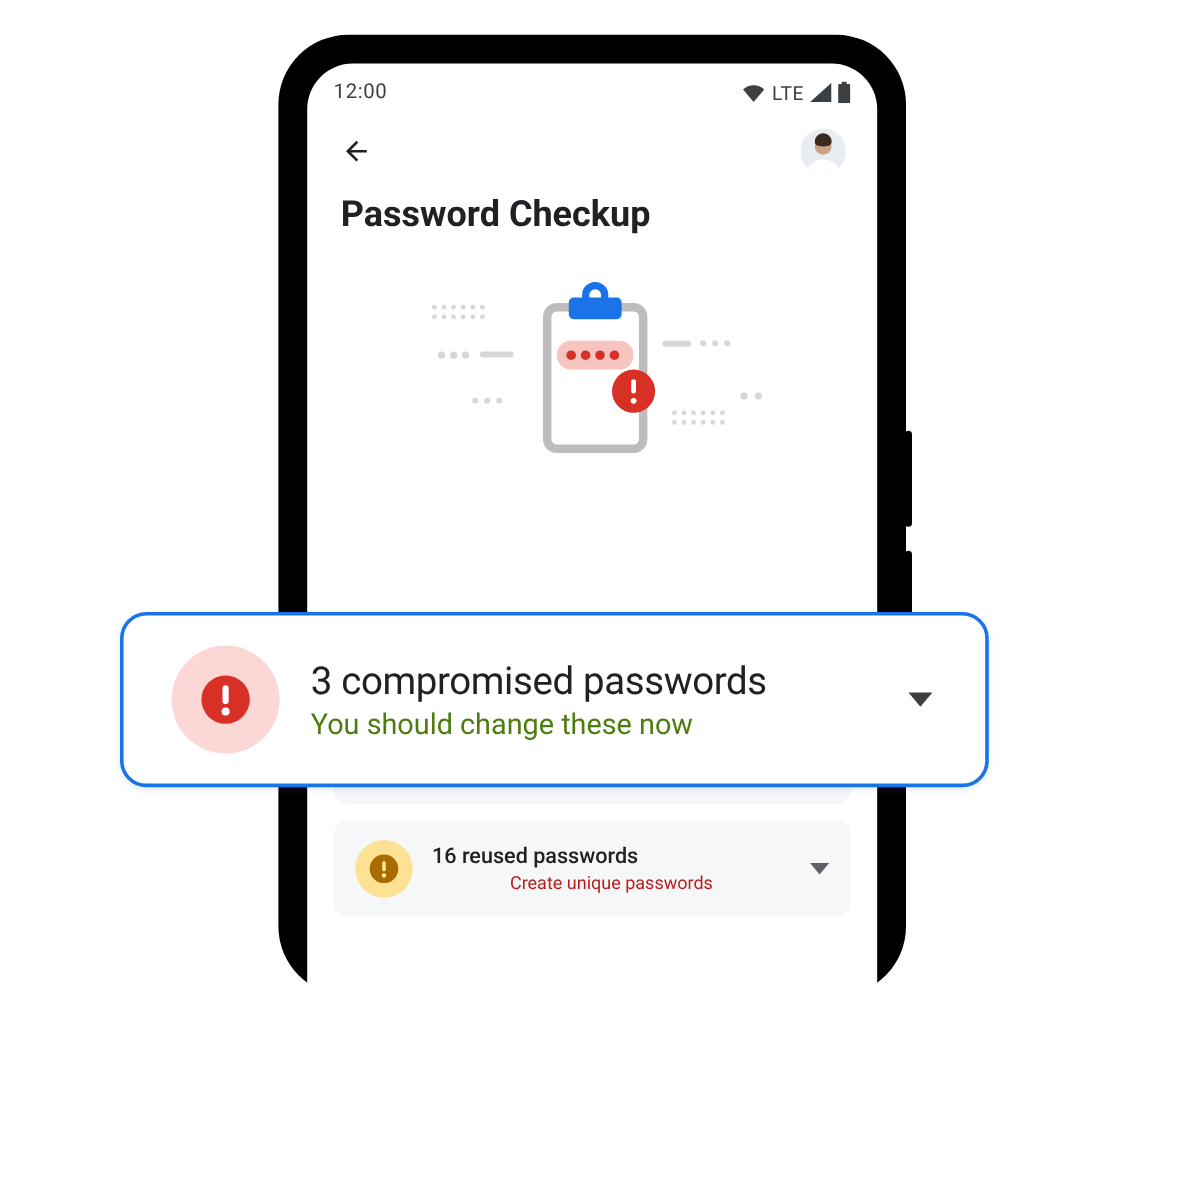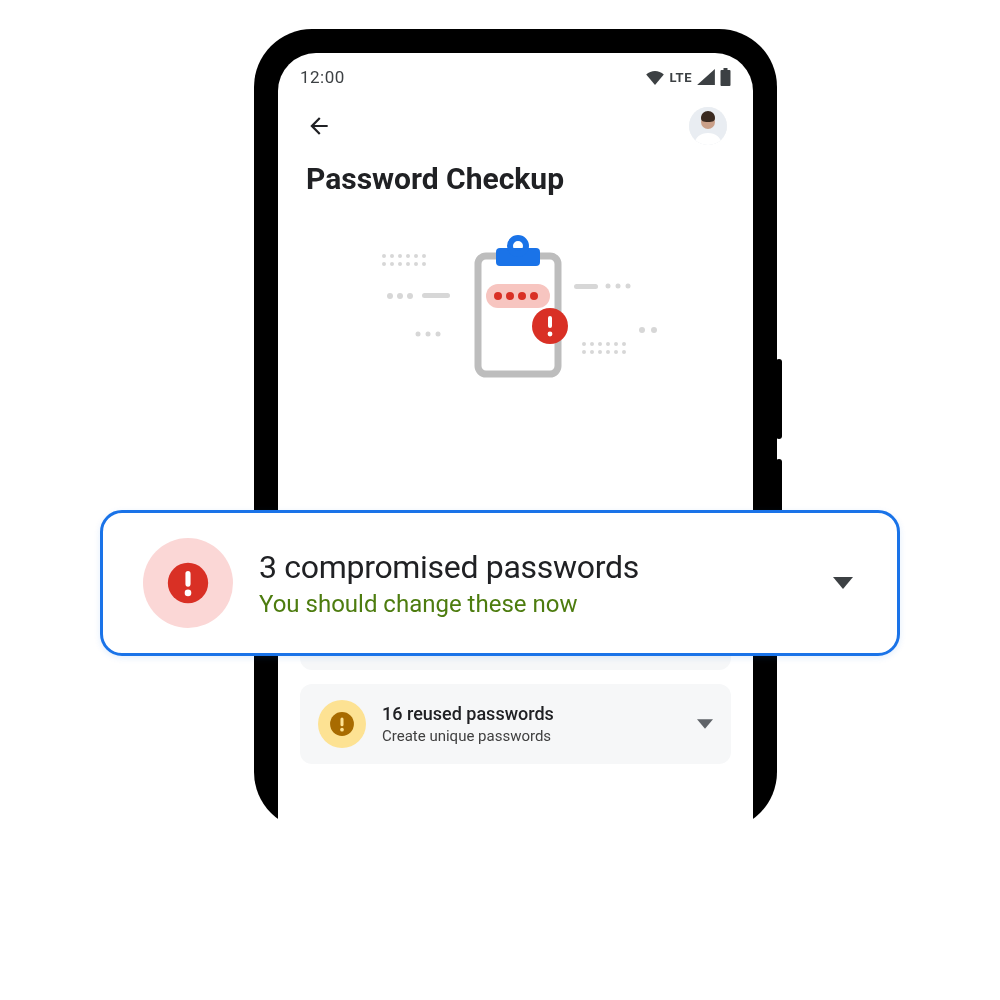--- a/index.html
+++ b/index.html
@@ -9,21 +9,21 @@
     height: 1000px;
     background: #ffffff;
     font-family: -apple-system, BlinkMacSystemFont, "Segoe UI", Roboto, "Helvetica Neue", Arial, sans-serif;
     position: relative;
     overflow: hidden;
   }
 
   
   .phone {
     position: absolute;
-    left: 254px;
+    left: 232px;
     top: 29px;
     width: 523px;
     height: 801px; 
     background: #000;
     border-radius: 58px;
     box-sizing: border-box;
   }
   .phone .screen {
     position: absolute;
     left: 24px;
@@ -47,21 +47,21 @@
     display: flex;
     align-items: center;
     justify-content: space-between;
     padding: 14px 22px 6px 22px;
     font-size: 17px;
     color: #3c4043;
   }
   .statusbar .time { font-weight: 400; letter-spacing: 0.5px; }
   .status-icons { display: flex; align-items: center; gap: 5px; }
   .status-icons svg { display: block; }
-  .lte { font-size: 13px; font-weight: 700; letter-spacing: 0.5px; color:#3c4043; }
+  .lte { font-size: 16px; font-weight: 400; letter-spacing: 0.5px; color:#3c4043; }
 
   
   .appbar {
     display: flex;
     align-items: center;
     justify-content: space-between;
     padding: 14px 26px 6px 24px;
   }
   .back-btn {
     width: 34px; height: 34px;
@@ -107,29 +107,29 @@
     cursor: pointer;
   }
   .card .icon-wrap {
     width: 48px; height: 48px; border-radius:50%;
     display:flex; align-items:center; justify-content:center;
     flex-shrink:0;
   }
   .card .icon-wrap.warn { background:#fde293; }
   .card .txt { flex:1; min-width:0; }
   .card .t1 { font-size: 18px; color:#202124; font-weight:500; line-height:1.25; }
-  .card .t2 { font-size: 15px; color:#404040; margin-top:2px; }
+  .card .t2 { font-size: 15px; color:#b91c1c; margin-top:2px;text-align:center; }
   .card .chev { color:#5f6368; }
 
   
   .callout {
     position:absolute;
     left: 100px;
     top: 510px;
-    width: 800px;
+    width: 724px;
     height: 146px;
     background:#fff;
     border: 3px solid #1a73e8;
     border-radius: 22px;
     box-sizing: border-box;
     display:flex;
     align-items:center;
     padding: 0 44px 0 40px;
     gap: 26px;
     box-shadow: 0 2px 6px rgba(26,115,232,.12);

